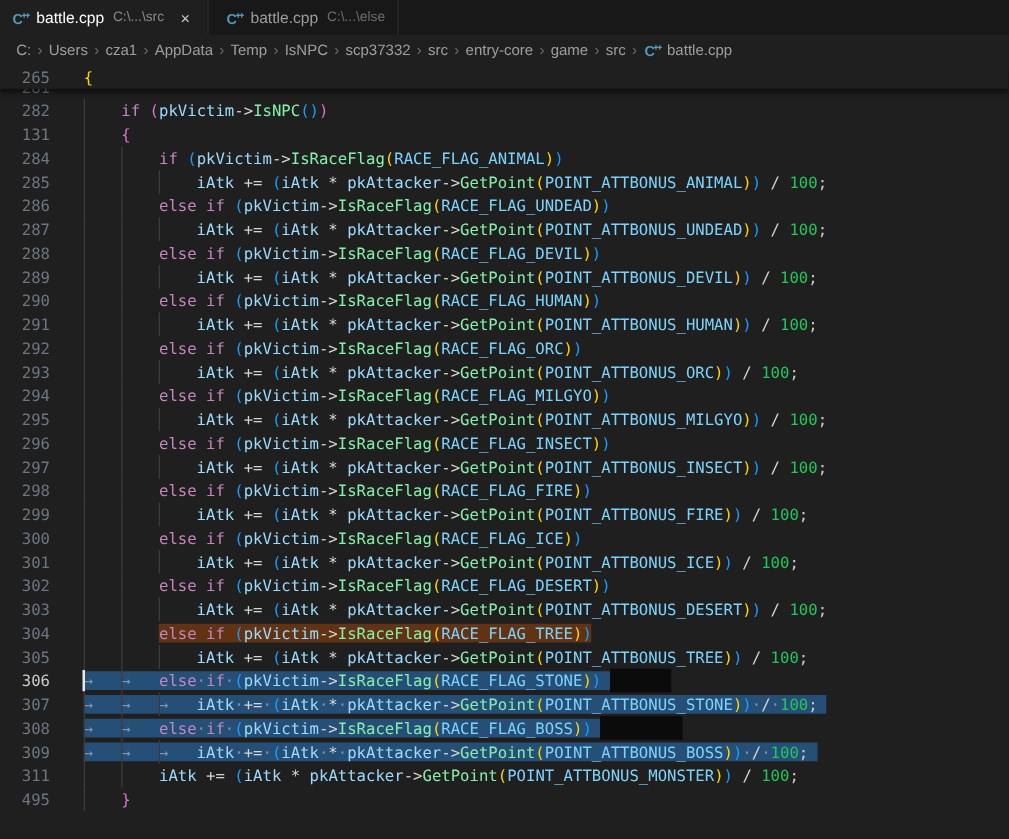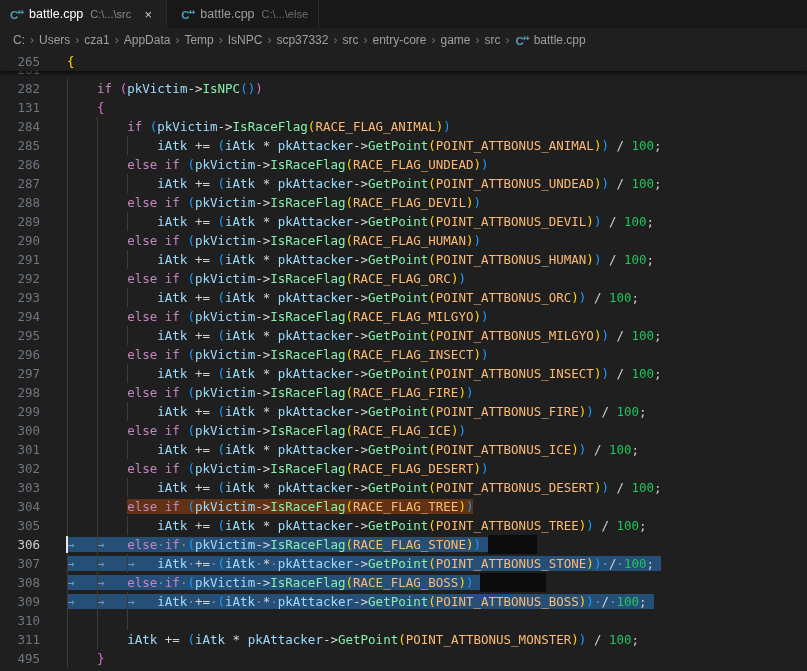--- a/index.html
+++ b/index.html
@@ -47,21 +47,21 @@
   .row .sel-wrap.sel { background: #264f78; }
   .row .sel-wrap.sel.ext { padding-right: 7px; }
   .tokwrap.find { background: #613214; }
   .tab-ind { display: inline-block; width: 4ch; }
   .wsch { color: #7d93ad; }
   .darkbox { display: inline-block; height: 19px; background: #0b0b0b; vertical-align: top; }
   .cursor { position: absolute; left: -1px; top: 1px; width: 2px; height: 17px; background: #e8e8e8; z-index: 3; }
 
   .tk-k { color: #C586C0; }
   .tk-v { color: #9CDCFE; }
-  .tk-c { color: #fdba74; }
+  .tk-c { color: #7dd3fc; }
   .tk-f { color: #86efac; }
   .tk-o { color: #D4D4D4; }
   .tk-n { color: #22c55e; }
   .tk-s { color: #CCCCCC; }
   .tk-p1 { color: #FFD700; }
   .tk-p2 { color: #DA70D6; }
   .tk-p3 { color: #179FFF; }
 
   
   .sticky {
@@ -138,18 +138,17 @@
       <div class="row"><span class="num">300</span><span class="body"><span class="guide" style="left: 0ch;"></span><span class="guide" style="left: 4ch;"></span><span class="sel-wrap"><span class="tab-ind"></span><span class="tab-ind"></span><span class="tokwrap"><span class="tk-k">else</span><span class="tk-w"> </span><span class="tk-k">if</span><span class="tk-w"> </span><span class="tk-p3">(</span><span class="tk-v">pkVictim</span><span class="tk-o">-&gt;</span><span class="tk-f">IsRaceFlag</span><span class="tk-p1">(</span><span class="tk-c">RACE_FLAG_ICE</span><span class="tk-p1">)</span><span class="tk-p3">)</span></span></span></span></div>
       <div class="row"><span class="num">301</span><span class="body"><span class="guide" style="left: 0ch;"></span><span class="guide" style="left: 4ch;"></span><span class="guide" style="left: 8ch;"></span><span class="sel-wrap"><span class="tab-ind"></span><span class="tab-ind"></span><span class="tab-ind"></span><span class="tokwrap"><span class="tk-v">iAtk</span><span class="tk-w"> </span><span class="tk-o">+=</span><span class="tk-w"> </span><span class="tk-p3">(</span><span class="tk-v">iAtk</span><span class="tk-w"> </span><span class="tk-o">*</span><span class="tk-w"> </span><span class="tk-v">pkAttacker</span><span class="tk-o">-&gt;</span><span class="tk-f">GetPoint</span><span class="tk-p1">(</span><span class="tk-c">POINT_ATTBONUS_ICE</span><span class="tk-p1">)</span><span class="tk-p3">)</span><span class="tk-w"> </span><span class="tk-o">/</span><span class="tk-w"> </span><span class="tk-n">100</span><span class="tk-s">;</span></span></span></span></div>
       <div class="row"><span class="num">302</span><span class="body"><span class="guide" style="left: 0ch;"></span><span class="guide" style="left: 4ch;"></span><span class="sel-wrap"><span class="tab-ind"></span><span class="tab-ind"></span><span class="tokwrap"><span class="tk-k">else</span><span class="tk-w"> </span><span class="tk-k">if</span><span class="tk-w"> </span><span class="tk-p3">(</span><span class="tk-v">pkVictim</span><span class="tk-o">-&gt;</span><span class="tk-f">IsRaceFlag</span><span class="tk-p1">(</span><span class="tk-c">RACE_FLAG_DESERT</span><span class="tk-p1">)</span><span class="tk-p3">)</span></span></span></span></div>
       <div class="row"><span class="num">303</span><span class="body"><span class="guide" style="left: 0ch;"></span><span class="guide" style="left: 4ch;"></span><span class="guide" style="left: 8ch;"></span><span class="sel-wrap"><span class="tab-ind"></span><span class="tab-ind"></span><span class="tab-ind"></span><span class="tokwrap"><span class="tk-v">iAtk</span><span class="tk-w"> </span><span class="tk-o">+=</span><span class="tk-w"> </span><span class="tk-p3">(</span><span class="tk-v">iAtk</span><span class="tk-w"> </span><span class="tk-o">*</span><span class="tk-w"> </span><span class="tk-v">pkAttacker</span><span class="tk-o">-&gt;</span><span class="tk-f">GetPoint</span><span class="tk-p1">(</span><span class="tk-c">POINT_ATTBONUS_DESERT</span><span class="tk-p1">)</span><span class="tk-p3">)</span><span class="tk-w"> </span><span class="tk-o">/</span><span class="tk-w"> </span><span class="tk-n">100</span><span class="tk-s">;</span></span></span></span></div>
       <div class="row"><span class="num">304</span><span class="body"><span class="guide" style="left: 0ch;"></span><span class="guide" style="left: 4ch;"></span><span class="sel-wrap"><span class="tab-ind"></span><span class="tab-ind"></span><span class="tokwrap find"><span class="tk-k">else</span><span class="tk-w"> </span><span class="tk-k">if</span><span class="tk-w"> </span><span class="tk-p3">(</span><span class="tk-v">pkVictim</span><span class="tk-o">-&gt;</span><span class="tk-f">IsRaceFlag</span><span class="tk-p1">(</span><span class="tk-c">RACE_FLAG_TREE</span><span class="tk-p1">)</span><span class="tk-p3">)</span></span></span></span></div>
       <div class="row"><span class="num">305</span><span class="body"><span class="guide" style="left: 0ch;"></span><span class="guide" style="left: 4ch;"></span><span class="guide" style="left: 8ch;"></span><span class="sel-wrap"><span class="tab-ind"></span><span class="tab-ind"></span><span class="tab-ind"></span><span class="tokwrap"><span class="tk-v">iAtk</span><span class="tk-w"> </span><span class="tk-o">+=</span><span class="tk-w"> </span><span class="tk-p3">(</span><span class="tk-v">iAtk</span><span class="tk-w"> </span><span class="tk-o">*</span><span class="tk-w"> </span><span class="tk-v">pkAttacker</span><span class="tk-o">-&gt;</span><span class="tk-f">GetPoint</span><span class="tk-p1">(</span><span class="tk-c">POINT_ATTBONUS_TREE</span><span class="tk-p1">)</span><span class="tk-p3">)</span><span class="tk-w"> </span><span class="tk-o">/</span><span class="tk-w"> </span><span class="tk-n">100</span><span class="tk-s">;</span></span></span></span></div>
       <div class="row"><span class="num active">306</span><span class="body"><span class="guide" style="left: 0ch;"></span><span class="guide" style="left: 4ch;"></span><span class="sel-wrap sel ext"><span class="tab-ind wsch">→</span><span class="tab-ind wsch">→</span><span class="tokwrap"><span class="tk-k">else</span><span class="wsch">·</span><span class="tk-k">if</span><span class="wsch">·</span><span class="tk-p3">(</span><span class="tk-v">pkVictim</span><span class="tk-o">-&gt;</span><span class="tk-f">IsRaceFlag</span><span class="tk-p1">(</span><span class="tk-c">RACE_FLAG_STONE</span><span class="tk-p1">)</span><span class="tk-p3">)</span></span></span><span class="darkbox" style="width: 6.5ch;"></span><span class="cursor"></span></span></div>
       <div class="row"><span class="num">307</span><span class="body"><span class="guide" style="left: 0ch;"></span><span class="guide" style="left: 4ch;"></span><span class="guide" style="left: 8ch;"></span><span class="sel-wrap sel ext"><span class="tab-ind wsch">→</span><span class="tab-ind wsch">→</span><span class="tab-ind wsch">→</span><span class="tokwrap"><span class="tk-v">iAtk</span><span class="wsch">·</span><span class="tk-o">+=</span><span class="wsch">·</span><span class="tk-p3">(</span><span class="tk-v">iAtk</span><span class="wsch">·</span><span class="tk-o">*</span><span class="wsch">·</span><span class="tk-v">pkAttacker</span><span class="tk-o">-&gt;</span><span class="tk-f">GetPoint</span><span class="tk-p1">(</span><span class="tk-c">POINT_ATTBONUS_STONE</span><span class="tk-p1">)</span><span class="tk-p3">)</span><span class="wsch">·</span><span class="tk-o">/</span><span class="wsch">·</span><span class="tk-n">100</span><span class="tk-s">;</span></span></span></span></div>
       <div class="row"><span class="num">308</span><span class="body"><span class="guide" style="left: 0ch;"></span><span class="guide" style="left: 4ch;"></span><span class="sel-wrap sel ext"><span class="tab-ind wsch">→</span><span class="tab-ind wsch">→</span><span class="tokwrap"><span class="tk-k">else</span><span class="wsch">·</span><span class="tk-k">if</span><span class="wsch">·</span><span class="tk-p3">(</span><span class="tk-v">pkVictim</span><span class="tk-o">-&gt;</span><span class="tk-f">IsRaceFlag</span><span class="tk-p1">(</span><span class="tk-c">RACE_FLAG_BOSS</span><span class="tk-p1">)</span><span class="tk-p3">)</span></span></span><span class="darkbox" style="width: 8.75ch;"></span></span></div>
       <div class="row"><span class="num">309</span><span class="body"><span class="guide" style="left: 0ch;"></span><span class="guide" style="left: 4ch;"></span><span class="guide" style="left: 8ch;"></span><span class="sel-wrap sel ext"><span class="tab-ind wsch">→</span><span class="tab-ind wsch">→</span><span class="tab-ind wsch">→</span><span class="tokwrap"><span class="tk-v">iAtk</span><span class="wsch">·</span><span class="tk-o">+=</span><span class="wsch">·</span><span class="tk-p3">(</span><span class="tk-v">iAtk</span><span class="wsch">·</span><span class="tk-o">*</span><span class="wsch">·</span><span class="tk-v">pkAttacker</span><span class="tk-o">-&gt;</span><span class="tk-f">GetPoint</span><span class="tk-p1">(</span><span class="tk-c">POINT_ATTBONUS_BOSS</span><span class="tk-p1">)</span><span class="tk-p3">)</span><span class="wsch">·</span><span class="tk-o">/</span><span class="wsch">·</span><span class="tk-n">100</span><span class="tk-s">;</span></span></span></span></div>
-      <div class="row"><span class="num">310</span><span class="body"><span class="guide" style="left: 0ch;"></span><span class="guide" style="left: 4ch;"></span><span class="guide" style="left: 8ch;"></span><span class="sel-wrap"><span class="tokwrap"></span></span></span></div>
       <div class="row"><span class="num">311</span><span class="body"><span class="guide" style="left: 0ch;"></span><span class="guide" style="left: 4ch;"></span><span class="sel-wrap"><span class="tab-ind"></span><span class="tab-ind"></span><span class="tokwrap"><span class="tk-v">iAtk</span><span class="tk-w"> </span><span class="tk-o">+=</span><span class="tk-w"> </span><span class="tk-p3">(</span><span class="tk-v">iAtk</span><span class="tk-w"> </span><span class="tk-o">*</span><span class="tk-w"> </span><span class="tk-v">pkAttacker</span><span class="tk-o">-&gt;</span><span class="tk-f">GetPoint</span><span class="tk-p1">(</span><span class="tk-c">POINT_ATTBONUS_MONSTER</span><span class="tk-p1">)</span><span class="tk-p3">)</span><span class="tk-w"> </span><span class="tk-o">/</span><span class="tk-w"> </span><span class="tk-n">100</span><span class="tk-s">;</span></span></span></span></div>
       <div class="row"><span class="num">495</span><span class="body"><span class="guide" style="left: 0ch;"></span><span class="sel-wrap"><span class="tab-ind"></span><span class="tokwrap"><span class="tk-p2">}</span></span></span></span></div>
     </div>
   <div class="sticky row" id="sticky"><span class="num">265</span><span class="body"><span class="sel-wrap"><span class="tokwrap"><span class="tk-p1">{</span></span></span></span></div>
 </div>
 
 </body></html>

